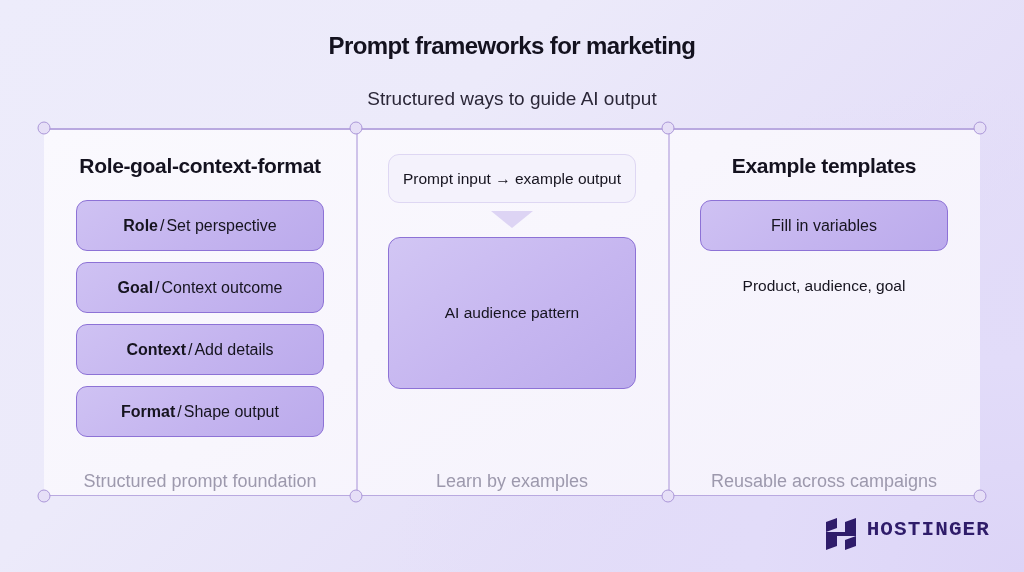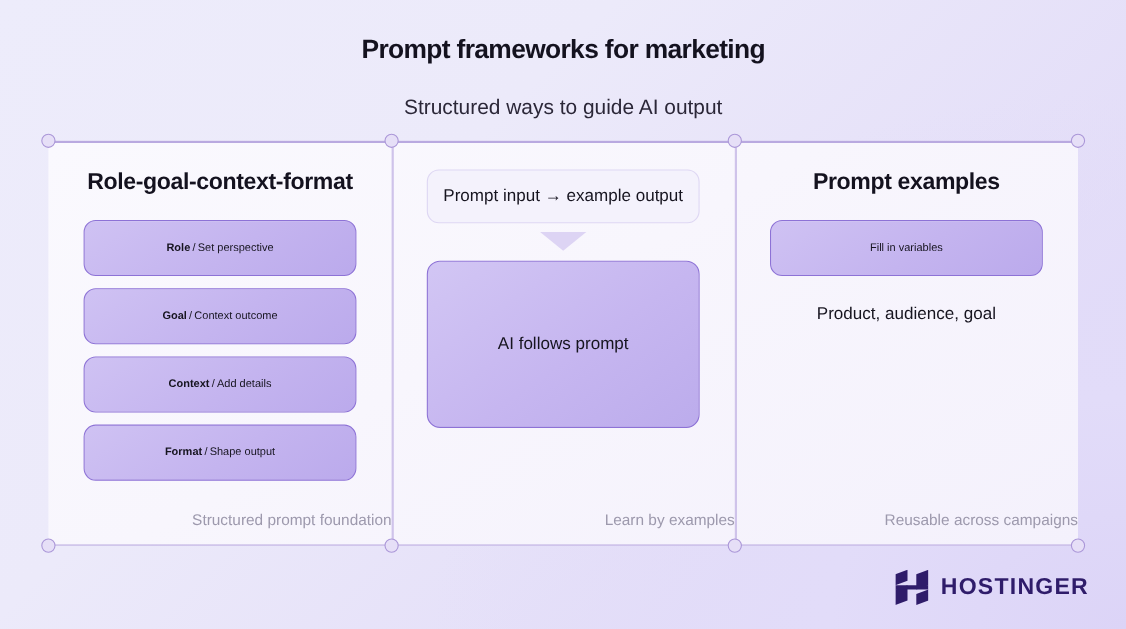--- a/index.html
+++ b/index.html
@@ -90,36 +90,36 @@
     font-weight:bold;
     color:#14121f;
     letter-spacing:-0.35px;
     text-align:left;
     margin-bottom:22px;
     white-space:nowrap;
   }
 
   .col-caption {
     position:absolute;
-    bottom:16px; left:0; right:0;
-    text-align:right;
-    font-size:14px;
+    bottom:4px; left:0; right:0;
+    text-align:center;
+    font-size:18px;
     color:#9d99ad;
   }
 
   
   .chip {
     width:100%;
     border-radius:11px;
     border:1.4px solid #8d72d6;
     background:linear-gradient(145deg,#cfc2f3 0%,#c4b4ef 55%,#bbaaec 100%);
     display:flex;
     align-items:center;
     justify-content:center;
-    font-size:10px;
+    font-size:16px;
     color:#16141f;
     text-align:center;
     padding:0 10px;
   }
 
   .col1 .chip { height:51px; margin-bottom:11px; }
   .chip b { font-weight:bold; }
   .chip .sep { font-weight:400; margin:0 2px; }
 
   .chip-light {
@@ -164,22 +164,22 @@
   }
 
   .col3 .chip { height:51px; }
   .col3 .big-box { height:118px; }
 
   
   .logo {
     position:absolute;
     right:34px; bottom:22px;
     display:flex;
-    align-items:center;
     gap:11px;
+    font-family:Liberation Mono, monospace;
   }
   .logo-mark { width:30px; height:32px; display:block; }
   .logo-word {
     font-size:21px;
     font-weight:bold;
     color:#2f1c6a;
     letter-spacing:1.1px;
   }
 </style>
 </head>
@@ -219,27 +219,27 @@
 
       <div class="col-caption">Structured prompt foundation</div>
     </div>
 
     <div class="col col2">
 
       <div class="chip-light">Prompt input → example output</div>
 
       <div class="arrow-down"></div>
 
-      <div class="big-box">AI follows prompt</div>
+      <div class="big-box">AI audience pattern</div>
 
       <div class="col-caption">Learn by examples</div>
     </div>
 
     <div class="col col3">
-      <div class="col-title">Prompt examples</div>
+      <div class="col-title">Example templates</div>
 
       <div class="chip">Fill in variables</div>
 
       <div class="mid-note">Product, audience, goal</div>
 
 
       <div class="col-caption">Reusable across campaigns</div>
     </div>
 
   </div>

